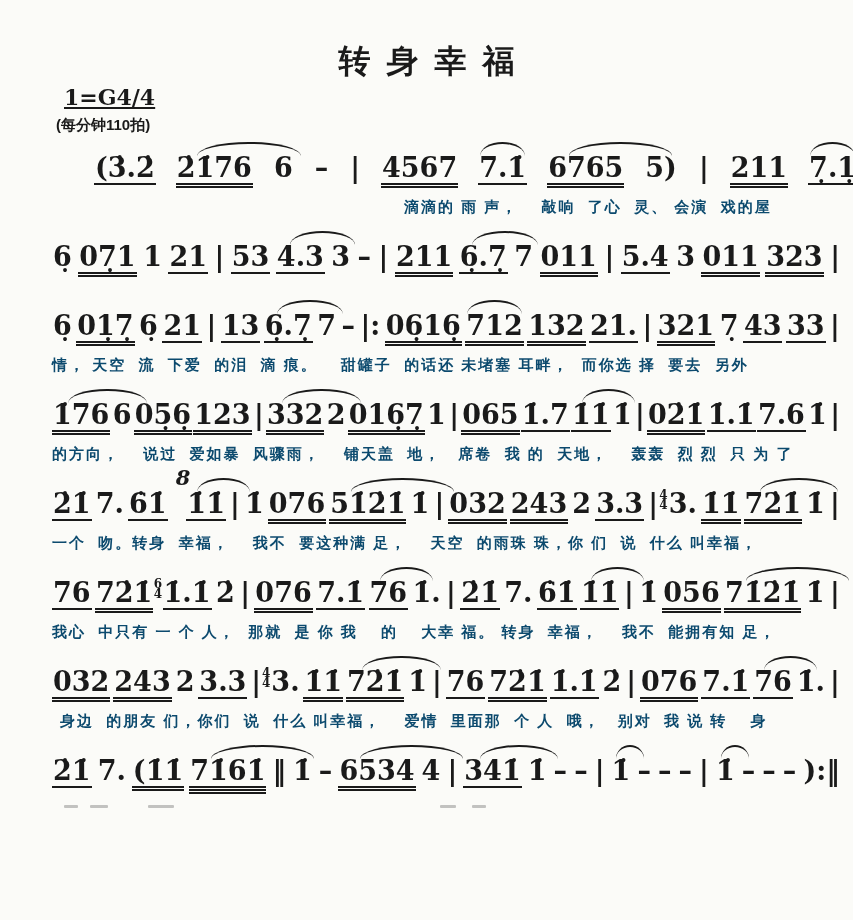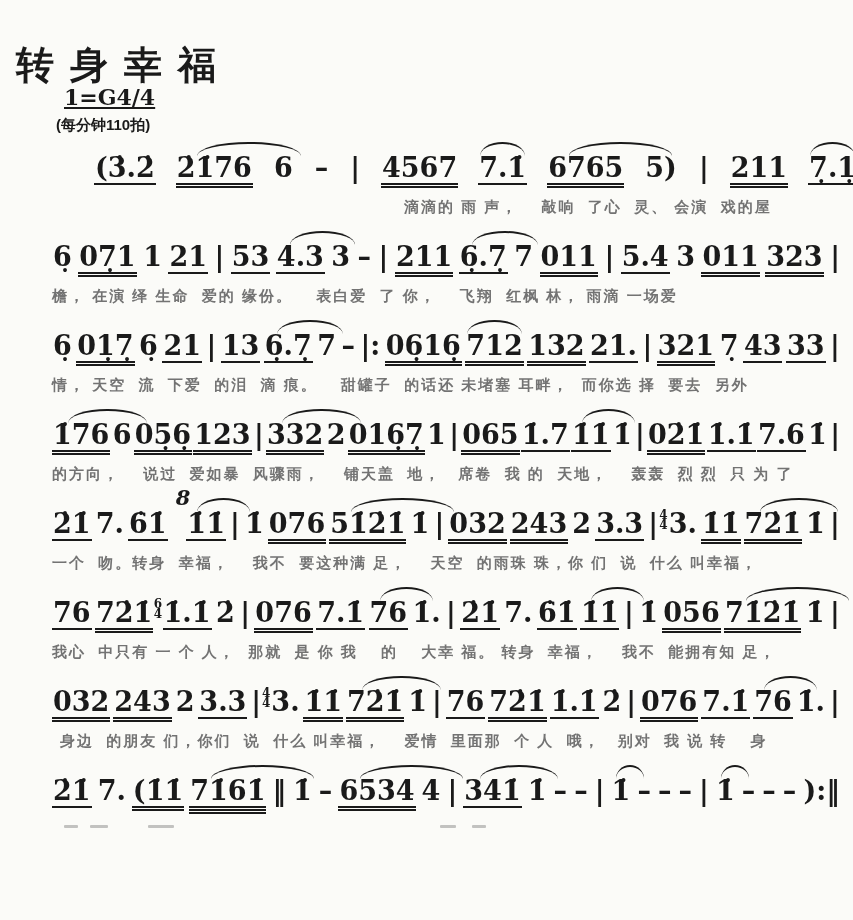--- a/index.html
+++ b/index.html
@@ -1,20 +1,20 @@
 <!DOCTYPE html>
 <html><head>
 <meta charset="utf-8">
 <style>
   html,body{margin:0;padding:0;background:#e8e8e8;}
   .page{position:relative;width:853px;height:920px;margin:0 auto;background:#fbfbf8;
         color:#1a1a1a;font-family:"Liberation Serif",serif;overflow:hidden;}
   
-  .title{position:absolute;top:40px;left:0;width:100%;text-align:left;
-         font-size:38px;font-weight:bold;letter-spacing:16px;text-indent:16px;
+  .title{position:absolute;top:40px;left:0;width:100%;text-align:center;
+         font-size:32px;font-weight:bold;letter-spacing:16px;text-indent:16px;
          font-family:"DejaVu Serif","Liberation Serif",serif;}
   .key-sig{position:absolute;left:64px;top:84px;font-size:22px;font-weight:bold;
            font-family:"DejaVu Serif",serif;text-decoration:underline;}
   .tempo{position:absolute;left:56px;top:116px;font-size:15px;font-weight:bold;
          font-family:"Liberation Sans",sans-serif;}
   .credits{position:absolute;right:64px;top:88px;font-size:15px;font-weight:bold;
            line-height:30px;text-align:left;font-family:"Liberation Sans",sans-serif;}
   
   .score{position:absolute;left:52px;right:12px;top:152px;}
   .system{position:relative;margin-bottom:24px;}
@@ -33,21 +33,21 @@
        border-top:2.5px solid #1a1a1a;border-radius:50% 50% 0 0/100% 100% 0 0;}
   .a1::before{left:2px;right:2px;}
   .a2::before{left:28%;right:-62%;}
   .ts{display:inline-flex;flex-direction:column;align-items:center;
       font-size:12px;line-height:10px;font-weight:bold;position:relative;top:-14px;
       margin:0 -3px;}
   .ts i{font-style:normal;}
   .segno{font-size:21px;font-style:italic;font-weight:bold;position:relative;
          top:-28px;margin:0 -7px 0 5px;font-family:"DejaVu Serif",serif;}
   .lyrics{font-size:15px;font-weight:bold;letter-spacing:2px;margin-top:1px;
-          white-space:pre;font-family:"Liberation Sans",sans-serif;color:#737373;}
+          white-space:pre;font-family:"Liberation Sans",sans-serif;color:#0c4a6e;}
   .ly1{padding-left:352px;}
   .ly7{padding-left:8px;}
   
   .cutoff{position:relative;height:9px;margin-top:3px;opacity:.5;}
   .cutoff i{position:absolute;top:2px;height:3px;background:#8a8a8a;border-radius:1px;}
   .cutoff i:nth-child(1){left:12px;width:14px;}
   .cutoff i:nth-child(2){left:38px;width:18px;}
   .cutoff i:nth-child(3){left:96px;width:26px;}
   .cutoff i:nth-child(4){left:388px;width:16px;}
   .cutoff i:nth-child(5){left:420px;width:14px;}
@@ -99,21 +99,20 @@
           <span class="note u1 a2">6̣.7̣</span>
           <span class="note">7</span>
           <span class="note u2">011</span>
           <span class="note">|</span>
           <span class="note u1">5.4</span>
           <span class="note">3</span>
           <span class="note u2">011</span>
           <span class="note u2">323</span>
           <span class="note">|</span>
         </div>
-        <div class="lyrics ly2">檐， 在演 绎 生命  爱的 缘份。　 表白爱  了 你，　 飞翔  红枫 林， 雨滴 一场爱</div>
       </div>
       <div class="system s3">
         <div class="notation">
           <span class="note">6̣</span>
           <span class="note u2">01̣7̣</span>
           <span class="note">6̣</span>
           <span class="note u1">21</span>
           <span class="note">|</span>
           <span class="note u1">13</span>
           <span class="note u1 a2">6̣.7̣</span>

